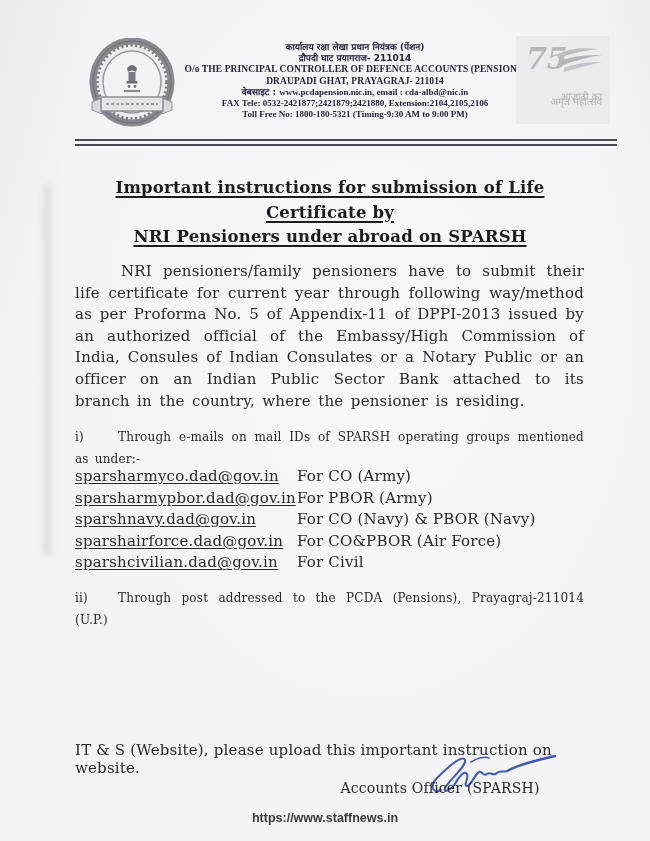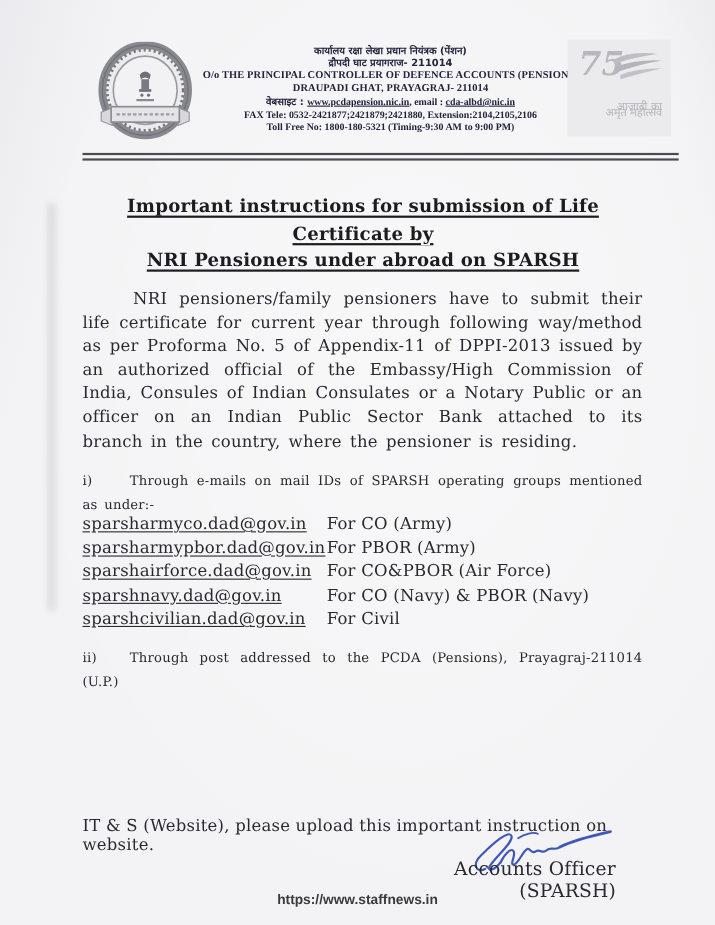--- a/index.html
+++ b/index.html
@@ -22,21 +22,21 @@
   
   .seal{position:absolute; left:86px; top:38px; width:92px; height:96px; filter:blur(0.4px);}
   .hdr-center{
     position:absolute; left:183px; top:42px; width:344px; text-align:center;
     font-family:"Liberation Serif", serif; font-weight:bold; color:#23233e;
     filter:blur(0.2px);
   }
   .hdr-hindi{font-size:9px; line-height:11px; font-family:"DejaVu Sans", sans-serif; filter:blur(0.5px);}
   .hdr-eng{font-size:9.5px; line-height:11.5px; letter-spacing:0.1px;}
   .hdr-small{font-size:9px; line-height:11px;}
-  .hdr-link{text-decoration:underline; color:#23233e;}
+  .hdr-link{color:#23233e;}
   .amrit{
     position:absolute; left:516px; top:36px; width:94px; height:88px;
     background:#ebebee; color:#b3b3ba; overflow:hidden; filter:blur(0.4px);
   }
   .amrit-75{
     position:absolute; left:10px; top:8px; font-family:"DejaVu Serif", serif;
     font-style:italic; font-size:30px; font-weight:bold; color:#b7b7bd; line-height:30px;
   }
   .amrit-hi{
     position:absolute; right:8px; font-family:"DejaVu Sans", sans-serif;
@@ -74,22 +74,22 @@
     letter-spacing:0.2px; color:#28282e;
   }
   .email-for{position:absolute; left:222px; letter-spacing:0.2px;}
   
   .note{
     position:absolute; left:75px; top:741px; width:520px;
     font-size:15px; letter-spacing:0.2px; color:#28282e;
   }
   .signature{position:absolute; left:425px; top:750px; width:135px; height:50px;}
   .signatory{
-    position:absolute; left:320px; top:780px; width:240px; text-align:right;
-    font-size:17px; letter-spacing:0.2px; color:#28282e;
+    position:absolute; left:320px; top:780px; width:240px; text-align:center;
+    font-size:14px; letter-spacing:0.2px; color:#28282e;
   }
   .watermark{
     position:absolute; left:0; top:811px; width:650px; text-align:center;
     font-family:"Liberation Sans", sans-serif; font-size:12.5px; font-weight:bold;
     color:#3a3a3c;
   }
 </style>
 </head>
 <body>
 
@@ -151,26 +151,26 @@
   <div class="email-list">
     <div class="email-row">
       <span class="email-addr">sparsharmyco.dad@gov.in</span>
       <span class="email-for">For CO (Army)</span>
     </div>
     <div class="email-row">
       <span class="email-addr">sparsharmypbor.dad@gov.in</span>
       <span class="email-for">For PBOR (Army)</span>
     </div>
     <div class="email-row">
+      <span class="email-addr">sparshnavy.dad@gov.in</span>
+      <span class="email-for">For CO (Navy) &amp; PBOR (Navy)</span>
+    </div>
+    <div class="email-row">
       <span class="email-addr">sparshairforce.dad@gov.in</span>
       <span class="email-for">For CO&amp;PBOR (Air Force)</span>
-    </div>
-    <div class="email-row">
-      <span class="email-addr">sparshnavy.dad@gov.in</span>
-      <span class="email-for">For CO (Navy) &amp; PBOR (Navy)</span>
     </div>
     <div class="email-row">
       <span class="email-addr">sparshcivilian.dad@gov.in</span>
       <span class="email-for">For Civil</span>
     </div>
   </div>
 
   <div class="item item-ii"><span class="marker">ii)</span><span>Through post addressed to the PCDA (Pensions), Prayagraj-211014 (U.P.)</span></div>
 
   <div class="note">IT &amp; S (Website), please upload this important instruction on website.</div>

